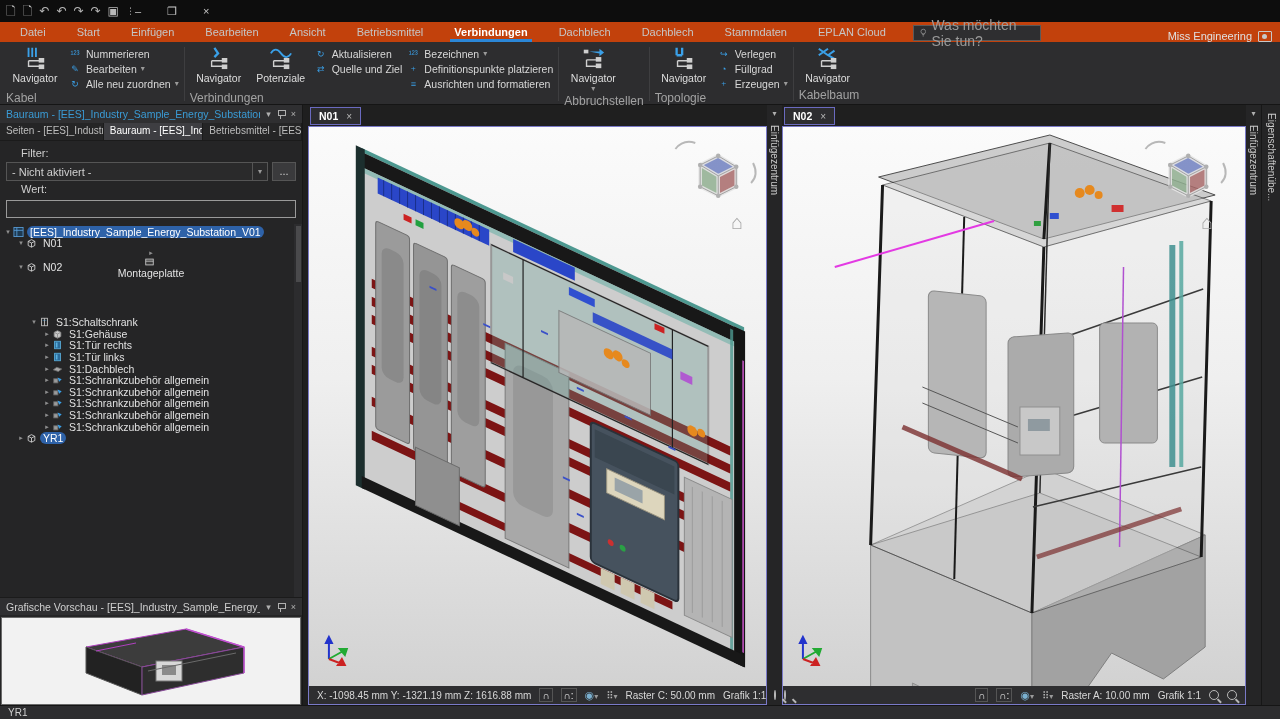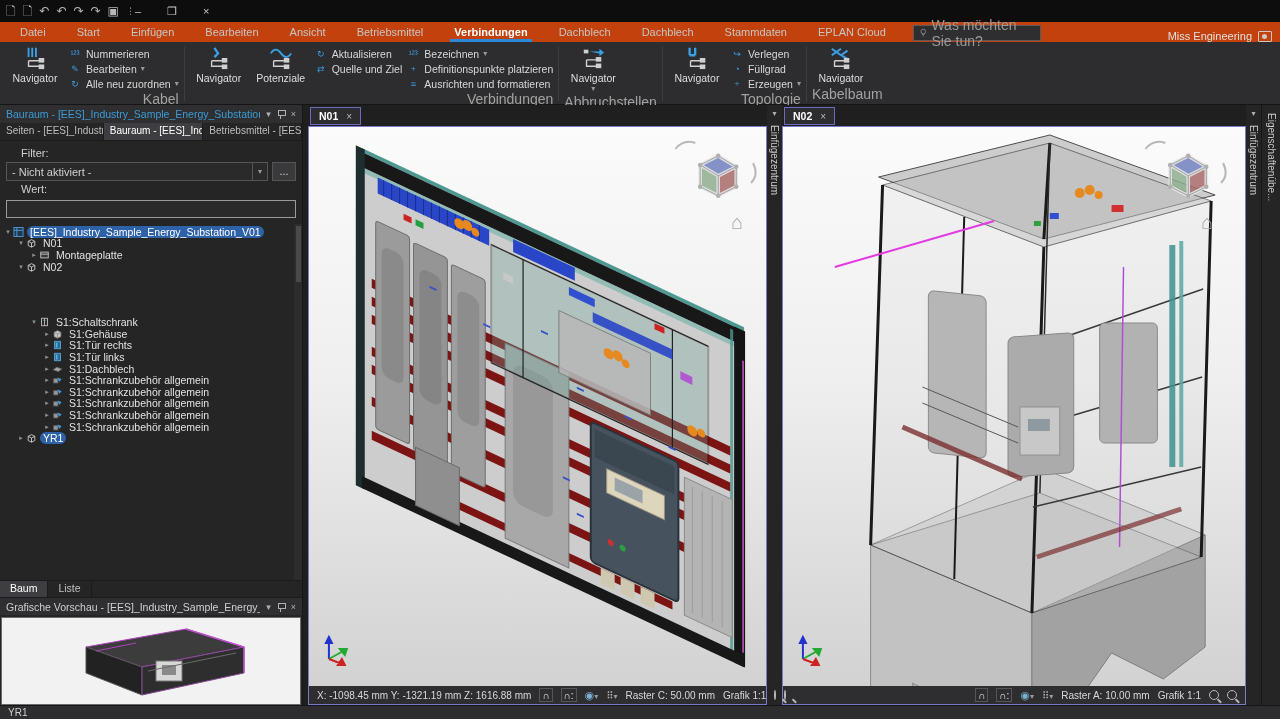--- a/index.html
+++ b/index.html
@@ -21,21 +21,21 @@
   .searchbox { margin-left:8px; margin-bottom:1px; width:128px; height:16px; border:1px solid #5a5a5a; background:#2e2e30;
     display:flex; align-items:center; gap:5px; padding:0 6px; color:#9a9a9a; font-size:14px; }
   .ribbon-user { margin-left:auto; display:flex; align-items:center; gap:6px; padding-right:8px; color:#e0e0e0; }
   .user-ic { width:14px; height:11px; border:1px solid #c8c8c8; border-radius:1px; position:relative; }
   .user-ic::after { content:""; position:absolute; left:3px; top:2px; width:5px; height:5px; border-radius:50%; background:#c8c8c8; }
 
   
   .ribbon { height:63px; background:#2d2d2f; border-bottom:1px solid #151515; display:flex; align-items:stretch; padding:2px 2px 0; }
   .rgroup { display:flex; flex-direction:column; padding:0 4px; }
   .rgroup-content { flex:1; display:flex; align-items:flex-start; gap:4px; }
-  .rgroup-label { text-align:right; color:#a2a2a2; font-size:14px; padding:1px 0 2px; }
+  .rgroup-label { text-align:left; color:#a2a2a2; font-size:12px; padding:1px 0 2px; }
   .rsep { width:1px; background:#3e3e40; margin:3px 1px; }
   .bigbtn { width:58px; display:flex; flex-direction:column; align-items:center; padding-top:2px; cursor:default; }
   .bigbtn svg { width:24px; height:24px; }
   .bigbtn .blabel { color:#dedede; margin-top:2px; white-space:nowrap; font-size:10.5px; }
   .stack { display:flex; flex-direction:column; justify-content:flex-start; gap:2px; padding-top:3px; }
   .sbtn { display:flex; align-items:center; gap:4px; color:#d8d8d8; white-space:nowrap; cursor:default; font-size:10.5px; height:13px; }
   .sic { color:#3aa0e8; font-size:9px; width:14px; text-align:center; flex:none; }
   .sic-num::before{content:"¹²³";} .sic-edit::before{content:"✎";} .sic-re::before{content:"↻";}
   .sic-upd::before{content:"↻";} .sic-st::before{content:"⇄";} .sic-def::before{content:"＋";font-size:8px;}
   .sic-fmt::before{content:"≡";} .sic-ver::before{content:"↪";} .sic-fill::before{content:"◔";} .sic-erz::before{content:"＋";font-size:8px;}
@@ -405,21 +405,21 @@
           </svg>
           <span class="tlabel">[EES]_Industry_Sample_Energy_Substation_V01</span>
         </div>
         <div class="trow" style="padding-left: 16px;">
           <span class="expander">▾</span>
           <svg class="t-ic">
             <use href="#ic-cube"></use>
           </svg>
           <span class="tlabel">N01</span>
         </div>
-        <div class="trow" style="padding-left: 29px;">
+        <div class="trow" style=" flex-direction: column;">
           <span class="expander">▸</span>
           <svg class="t-ic">
             <use href="#ic-plate"></use>
           </svg>
           <span class="tlabel">Montageplatte</span>
         </div>
         <div class="trow" style="padding-left: 16px;">
           <span class="expander">▾</span>
           <svg class="t-ic">
             <use href="#ic-cube"></use>
@@ -497,24 +497,20 @@
           <span class="tlabel">S1:Schrankzubehör allgemein</span>
         </div>
         <div class="trow selected" style="padding-left: 16px;">
           <span class="expander">▸</span>
           <svg class="t-ic">
             <use href="#ic-cube"></use>
           </svg>
           <span class="tlabel">YR1</span>
         </div>
       <div class="tree-scroll"></div>
-    </div>
-    <div class="viewtabs">
-      <div class="vtab active"><span>Baum</span></div>
-        <div class="vtab"><span>Liste</span></div>
     </div>
     <div class="prev-header">
       <span class="prev-title">Grafische Vorschau - [EES]_Industry_Sample_Energy_Substation_V01</span>
       <span class="hbtn">▾</span>
       <span class="pin-ic"></span>
       <span class="hbtn">×</span>
     </div>
     <div class="preview">
       <svg width="230" height="80" viewBox="0 0 230 80">
         <path d="M50 26 L150 8 L208 26 L106 46 Z" fill="#3c3c3c" stroke="#b040c0" stroke-width="1"></path>

